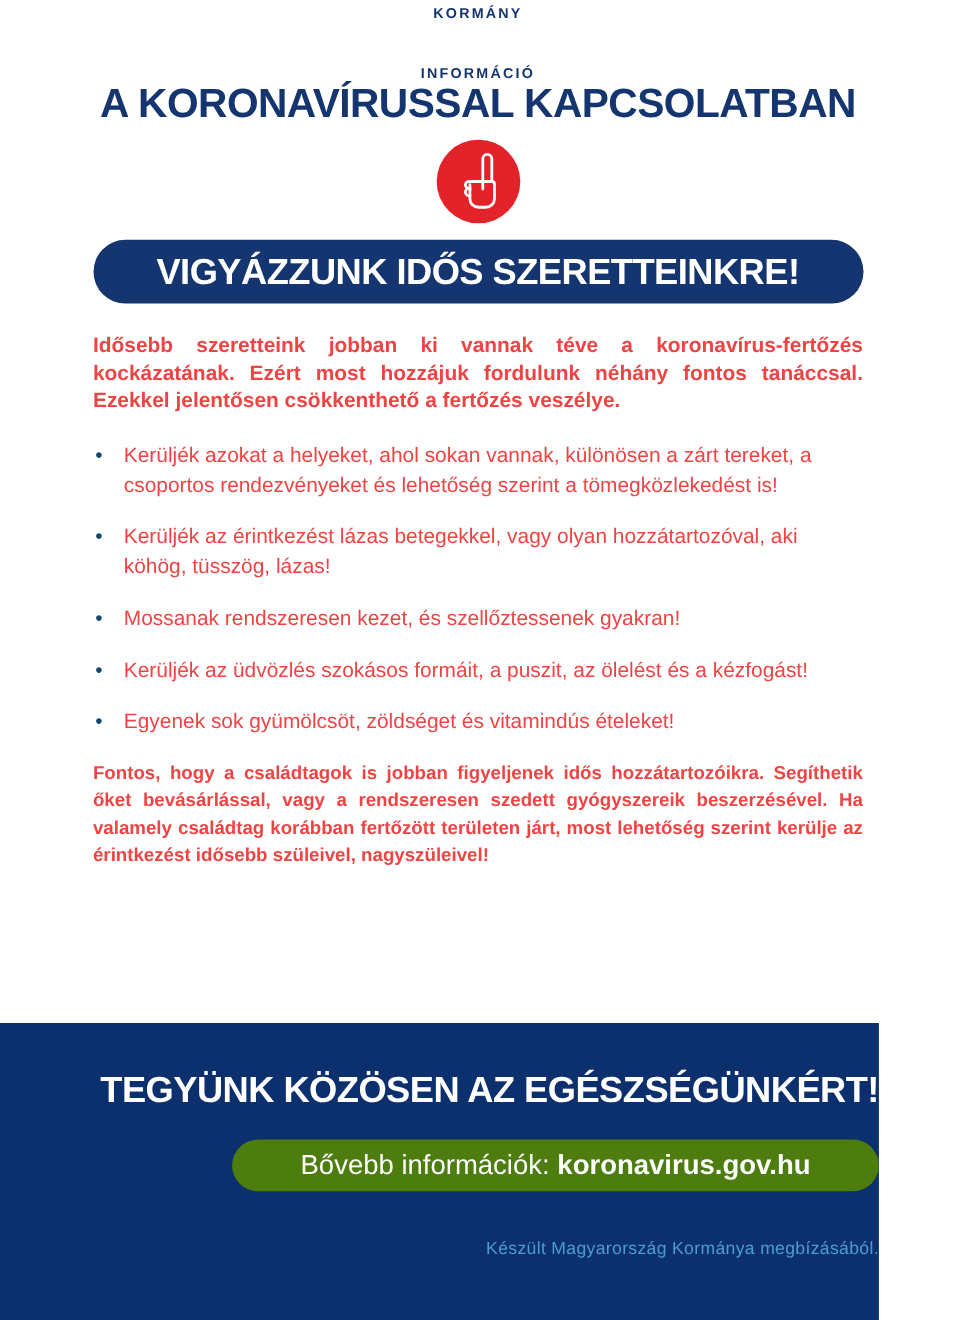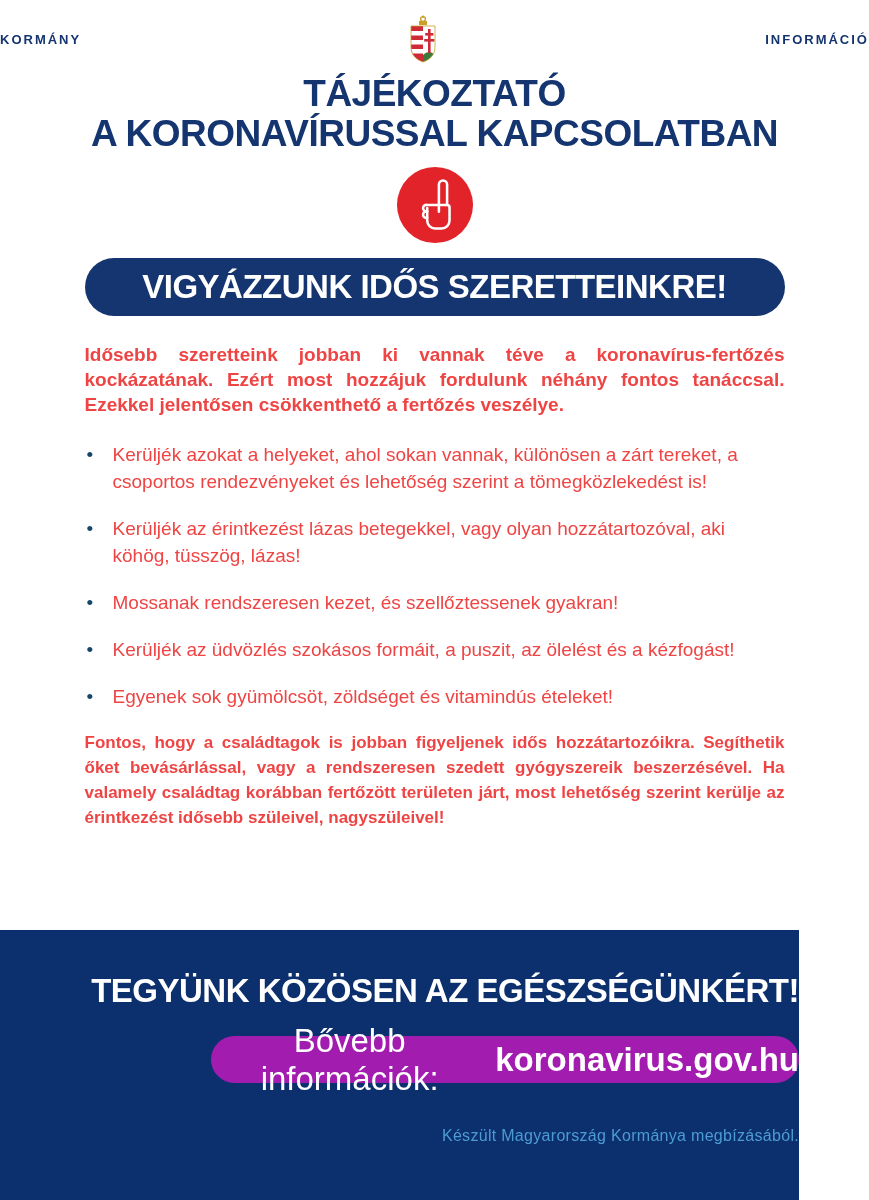--- a/index.html
+++ b/index.html
@@ -6,21 +6,21 @@
   html,body { width:869px; }
   body {
     font-family: "Liberation Sans", sans-serif;
     background:#ffffff;
     width:869px; height:1200px;
     overflow:hidden;
   }
   .poster { width:869px; height:1200px; display:flex; flex-direction:column; background:#fff; }
 
   
-  .logo-row { display:flex; justify-content:space-between; align-items:center; gap:20px; margin-top:14px; height:50px; }
+  .logo-row { display:flex; justify-content:center; align-items:center; gap:20px; margin-top:14px; height:50px;flex-direction:column; }
   .logo-text { color:#14356F; font-size:13px; font-weight:600; letter-spacing:2px; }
   .coat-svg { display:block; }
 
   
   .title { margin-top:10px; text-align:center; color:#14356F; font-weight:bold;
            font-size:37px; line-height:40px; letter-spacing:-0.5px; }
 
   
   .hand-badge { margin:12px auto 0 auto; width:78px; height:78px; }
 
@@ -35,23 +35,23 @@
   .bullets { margin-top:24px; list-style:none; }
   .bullets li { position:relative; padding-left:28px; font-size:19px; line-height:27px; margin-bottom:20px; }
   .bullets li::before { content:"•"; position:absolute; left:2px; top:0; font-size:19px; color:#15476B; }
   .closing { margin-top:14px; font-size:17px; font-weight:bold; line-height:25px; text-align:justify; }
 
   
   .footer { margin-top:auto; width:799px; height:270px; background:#0C2F6E;
             display:flex; flex-direction:column; align-items:flex-end; }
   .footer-headline { margin-top:42px; color:#ffffff; font-weight:bold; font-size:33px;
                      letter-spacing:-0.5px; white-space:nowrap; }
-  .info-button { margin-top:26px; width:588px; height:47px; background:#a21caf; border:none;
+  .info-button { margin-top:26px; width:588px; height:47px; background:#4d7c0f; border:none;
                  border-radius:24px; display:flex; align-items:center; justify-content:center;
-                 color:#ffffff; font-size:33px; cursor:pointer; font-family:"Liberation Sans", sans-serif; }
+                 color:#ffffff; font-size:25px; cursor:pointer; font-family:"Liberation Sans", sans-serif; }
   .info-button .domain { font-weight:bold; margin-left:7px; }
   .credit { margin-top:44px; color:#4C9CD3; font-size:16px; letter-spacing:0.3px; }
 </style>
 </head>
 <body>
 
 <div class="poster">
 
   <div class="logo-row">
     <span class="logo-text">KORMÁNY</span>
@@ -78,21 +78,20 @@
         <rect x="19" y="14" width="2.6" height="24" fill="#CE2B37"></rect>
         <rect x="16.2" y="18" width="8.2" height="2.6" fill="#CE2B37"></rect>
         <rect x="15.2" y="24" width="10.2" height="2.6" fill="#CE2B37"></rect>
       </g>
       <path d="M2 11 H26 V32 C26 40 21 44.5 14 47 C7 44.5 2 40 2 32 Z" fill="none" stroke="#C8A02A" stroke-width="0.8"></path>
     </svg>
     <span class="logo-text">INFORMÁCIÓ</span>
   </div>
 
   <h1 class="title">
-    <div>TÁJÉKOZTATÓ</div>
     <div>A KORONAVÍRUSSAL KAPCSOLATBAN</div>
   </h1>
 
   <svg class="hand-badge" viewBox="0 0 80 80">
     <circle cx="40" cy="40" r="39" fill="#E3232A"></circle>
     <g fill="none" stroke="#ffffff" stroke-width="2.6" stroke-linecap="round" stroke-linejoin="round">
 
       <path d="M44 40 V19 a4.2 4.2 0 0 1 8.4 0 V40"></path>
 
       <path d="M33 40 h19.4 a2.5 2.5 0 0 1 2.5 2.5 V56 a8 8 0 0 1 -8 8 H40 a8 8 0 0 1 -8 -8 V43"></path>

